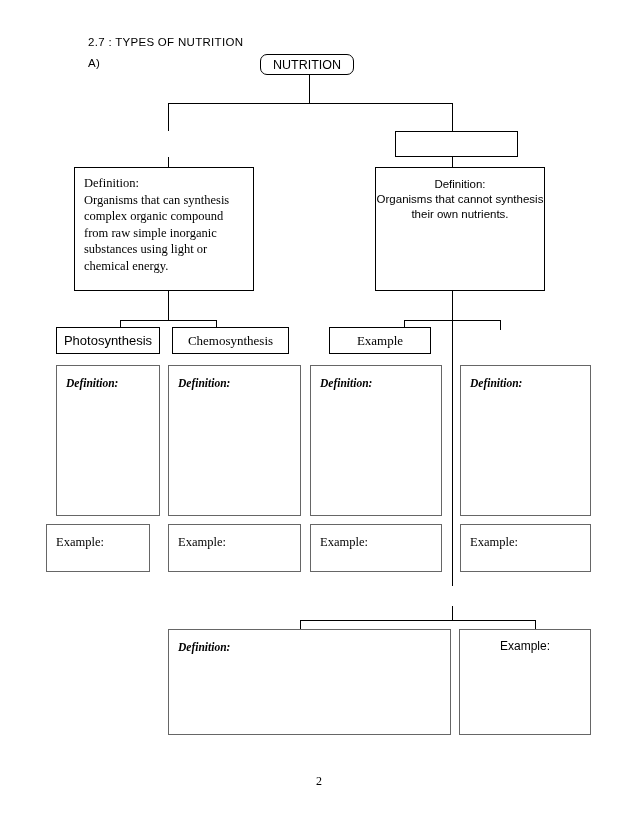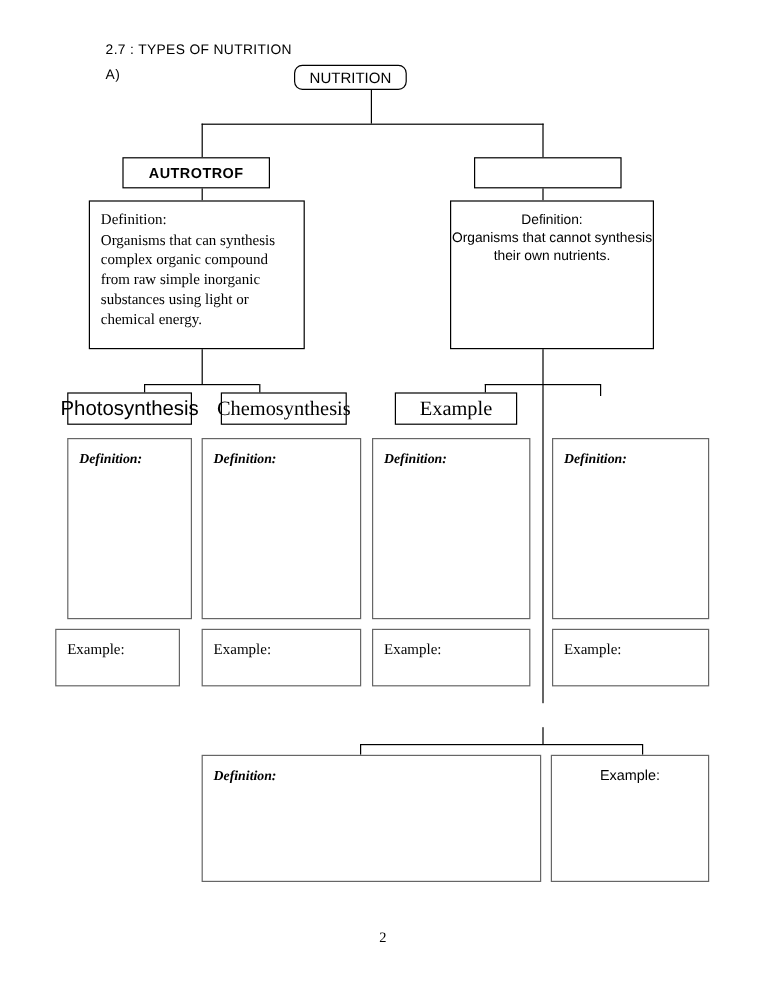--- a/index.html
+++ b/index.html
@@ -18,21 +18,21 @@
   .box{position:absolute;box-sizing:border-box;border:1px solid #000;background:#fff;}
   .box.grey{border:1px solid #666;}
   .box.rounded{border-radius:7px;}
 
   .ctr{display:flex;align-items:center;justify-content:center;text-align:center;}
   .topleft{padding:7px 8px 0 9px;}
   .topctr{padding-top:9px;text-align:center;}
 
   .t-title{font-size:12.5px;}
   .t-bold{font-weight:bold;font-size:12px;letter-spacing:.4px;}
-  .t-node{font-size:17px;}
+  .t-node{font-size:13px;}
   .t-def{font-size:12.5px;line-height:16.5px;}
   .t-defc{font-size:11.5px;line-height:15px;}
   .t-lbl-def{font-family:"Liberation Serif",serif;font-weight:bold;font-style:italic;font-size:11.5px;}
   .t-lbl-ex{font-family:"Liberation Serif",serif;font-size:12.5px;}
 
   
   .ln{position:absolute;background:#000;}
   .vl{width:1px;}
   .hl{height:1px;}
 
@@ -40,30 +40,29 @@
           left:0;width:638px;text-align:center;}
 </style>
 </head>
 <body>
 
 <div class="sheet">
 
   <div class="abs hdr" style="left:88px;top:36px;">2.7 : TYPES OF NUTRITION</div>
   <div class="abs hdr" style="left:88px;top:57px;">A)</div>
 
-  <div class="box rounded ctr t-title sans" style="left:245px;top:54px;width:94px;height:21px;">NUTRITION</div>
+  <div class="box rounded ctr t-title sans" style="left:260px;top:54px;width:94px;height:21px;">NUTRITION</div>
 
   <div class="ln vl" style="left:309px;top:75px;height:28px;"></div>
 
   <div class="ln hl" style="left:168px;top:103px;width:285px;"></div>
 
   <div class="ln vl" style="left:168px;top:103px;height:28px;"></div>
   <div class="ln vl" style="left:452px;top:103px;height:28px;"></div>
 
-  <div class="box ctr t-bold sans" style="left:102px;top:131px;width:123px;height:26px;">AUTROTROF</div>
   <div class="ln vl" style="left:168px;top:157px;height:10px;"></div>
   <div class="box topleft serif t-def" style="left:74px;top:167px;width:180px;height:124px;white-space:pre-line;">Definition:
 Organisms that can synthesis complex organic compound from raw simple inorganic substances using light or chemical energy.</div>
 
   <div class="box ctr t-bold sans" style="left:395px;top:131px;width:123px;height:26px;"></div>
   <div class="ln vl" style="left:452px;top:157px;height:10px;"></div>
   <div class="box topctr sans t-defc" style="left:375px;top:167px;width:170px;height:124px;white-space:pre-line;">Definition:
 Organisms that cannot synthesis their own nutrients.</div>
 
   <div class="ln vl" style="left:168px;top:291px;height:29px;"></div>
@@ -77,21 +76,21 @@
   <div class="ln vl" style="left:500px;top:320px;height:10px;"></div>
 
   <div class="box ctr sans t-node" style="left:56px;top:327px;width:104px;height:27px;">Photosynthesis</div>
   <div class="box grey topleft" style="left:56px;top:365px;width:104px;height:151px;">
     <span class="t-lbl-def">Definition:</span>
   </div>
   <div class="box grey topleft" style="left:46px;top:524px;width:104px;height:48px;">
     <span class="t-lbl-ex">Example:</span>
   </div>
 
-  <div class="box ctr serif t-node" style="left:184px;top:327px;width:105px;height:27px;">Chemosynthesis</div>
+  <div class="box ctr serif t-node" style="left:172px;top:327px;width:117px;height:27px;">Chemosynthesis</div>
   <div class="box grey topleft" style="left:168px;top:365px;width:133px;height:151px;">
     <span class="t-lbl-def">Definition:</span>
   </div>
   <div class="box grey topleft" style="left:168px;top:524px;width:133px;height:48px;">
     <span class="t-lbl-ex">Example:</span>
   </div>
 
   <div class="box ctr serif t-node" style="left:329px;top:327px;width:102px;height:27px;">Example</div>
   <div class="box grey topleft" style="left:310px;top:365px;width:132px;height:151px;">
     <span class="t-lbl-def">Definition:</span>

